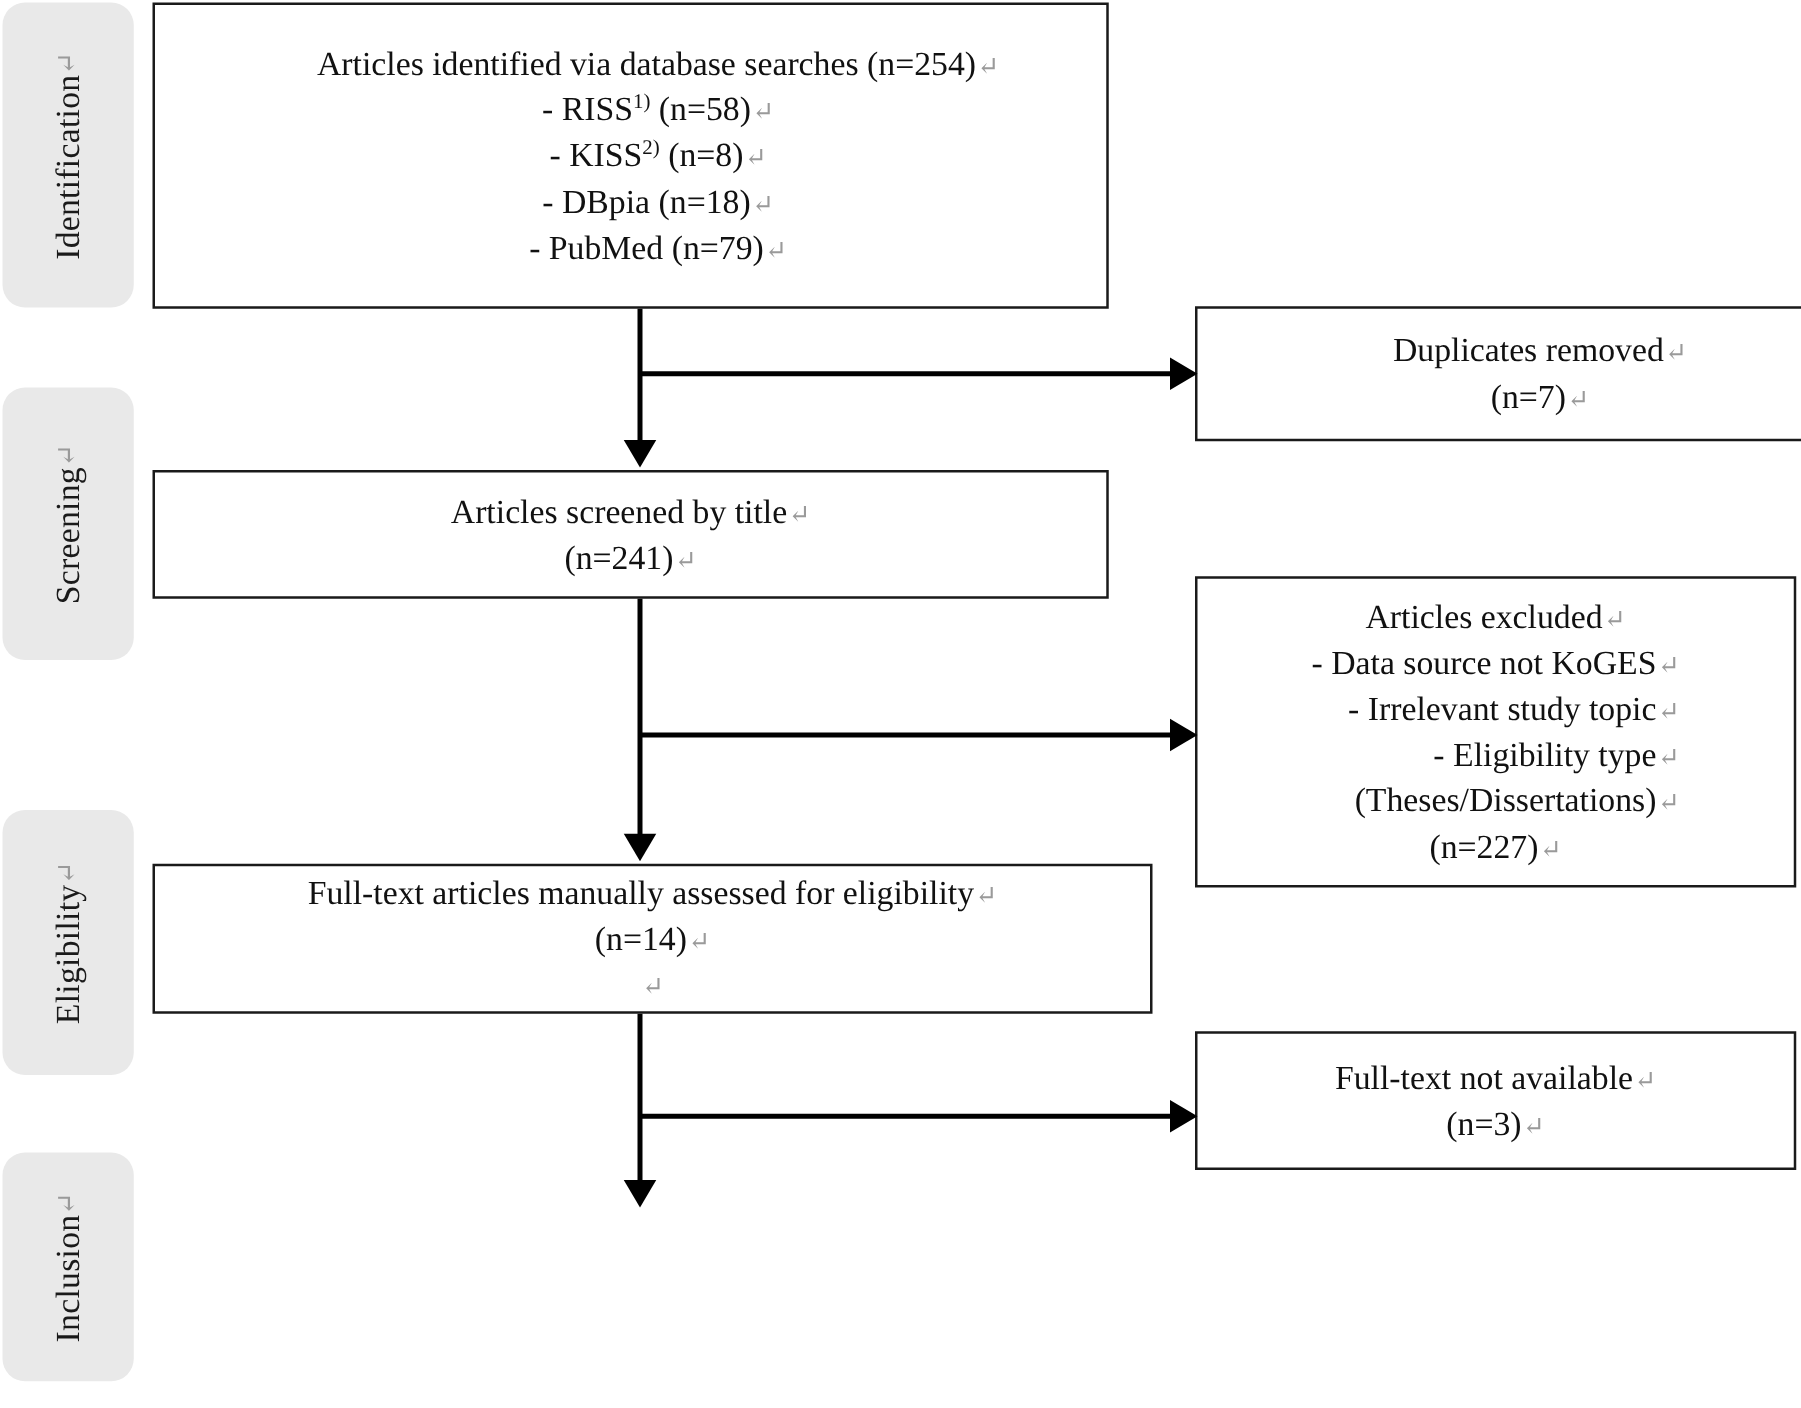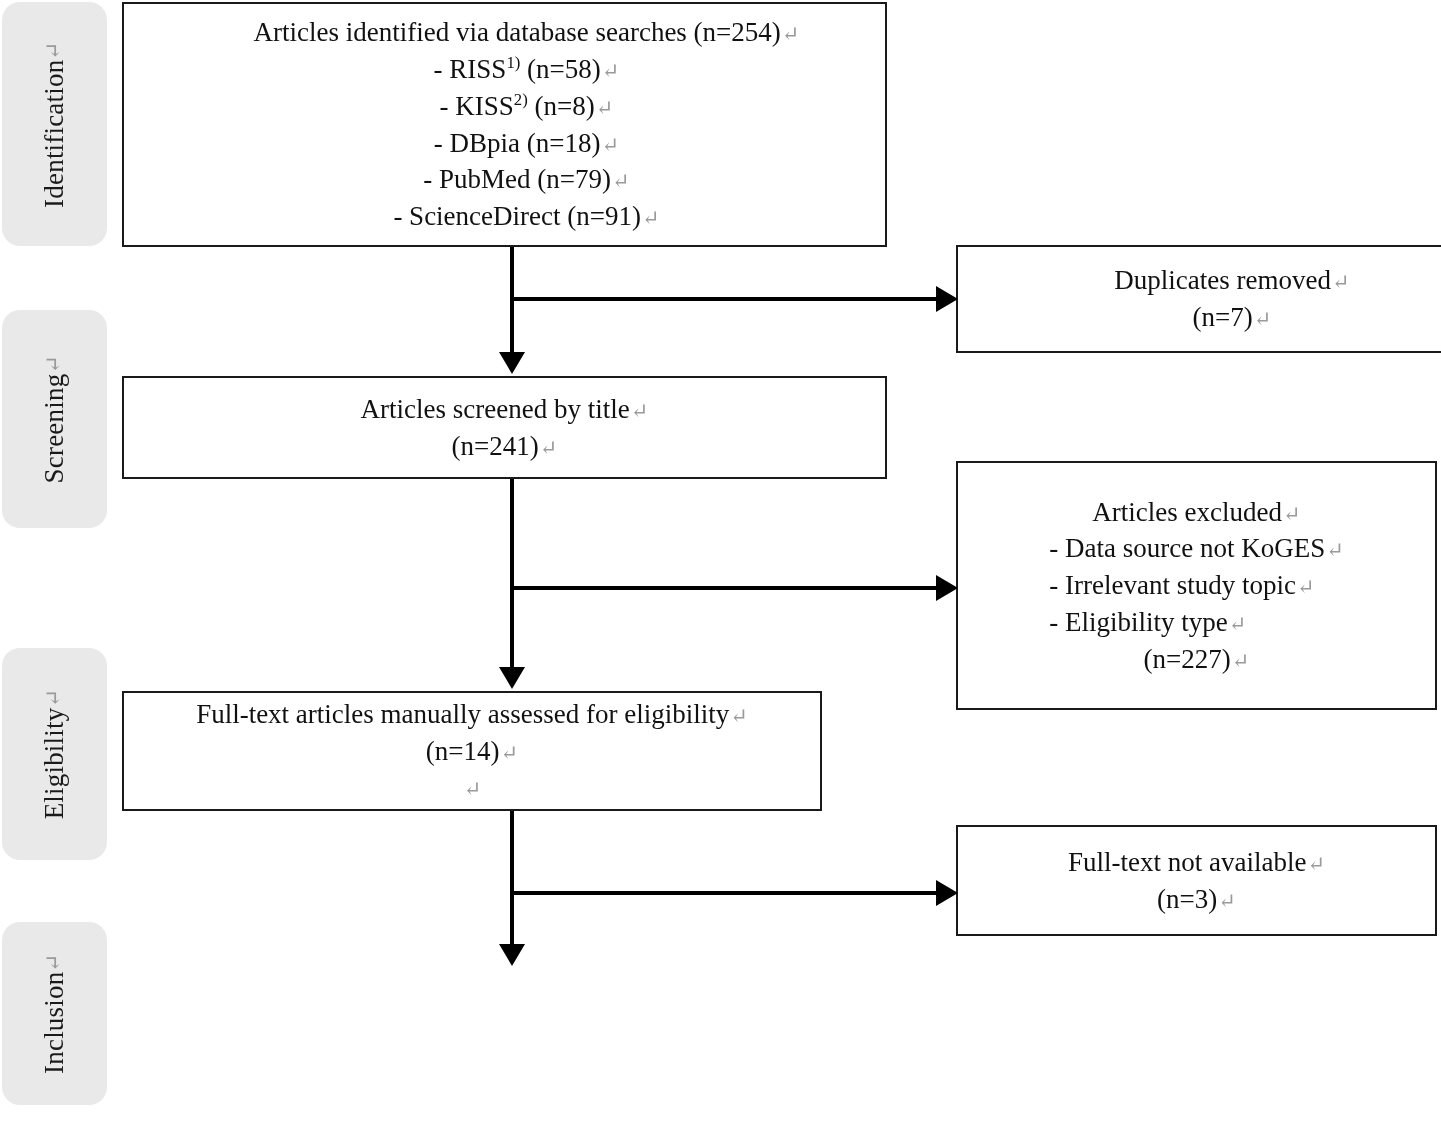--- a/index.html
+++ b/index.html
@@ -56,21 +56,21 @@
     width: 100%;
     text-align: center;
     font-size: 27px;
     line-height: 1.36;
   }
   .box-lines .line {
     white-space: nowrap;
   }
   .bullets {
     display: inline-block;
-    text-align: left;
+    text-align: right;
   }
   .pilcrow {
     color: #9a9a9a;
     font-size: 21px;
     vertical-align: baseline;
     padding-left: 1px;
   }
   sup.note {
     font-size: 0.62em;
     vertical-align: super;
@@ -148,24 +148,20 @@
         <span>(n=8)</span><span class="pilcrow">↵</span>
       </div>
       <div class="line">
         <span>- DBpia</span>
         <span>(n=18)</span><span class="pilcrow">↵</span>
       </div>
       <div class="line">
         <span>- PubMed</span>
         <span>(n=79)</span><span class="pilcrow">↵</span>
       </div>
-      <div class="line">
-        <span>- ScienceDirect</span>
-        <span>(n=91)</span><span class="pilcrow">↵</span>
-      </div>
     </div>
   </div>
 
   <div class="flow-box" style="left:956px; top:245px; width:552px; height:108px;">
     <div class="box-lines">
       <div class="line">
         <span>Duplicates removed</span><span class="pilcrow">↵</span>
       </div>
       <div class="line">
         <span>(n=7)</span><span class="pilcrow">↵</span>
@@ -192,28 +188,31 @@
       <div class="bullets">
         <div class="line">
           <span>- Data source not KoGES</span><span class="pilcrow">↵</span>
         </div>
         <div class="line">
           <span>- Irrelevant study topic</span><span class="pilcrow">↵</span>
         </div>
         <div class="line">
           <span>- Eligibility type</span><span class="pilcrow">↵</span>
         </div>
+        <div class="line">
+          <span>  (Theses/Dissertations)</span><span class="pilcrow">↵</span>
+        </div>
       </div>
       <div class="line">
         <span>(n=227)</span><span class="pilcrow">↵</span>
       </div>
     </div>
   </div>
 
-  <div class="flow-box" style="left:122px; top:691px; width:700px; height:120px;">
+  <div class="flow-box" style="left:122px; top:691px; width:800px; height:120px;">
     <div class="box-lines">
       <div class="line">
         <span>Full-text articles manually assessed for eligibility</span><span class="pilcrow">↵</span>
       </div>
       <div class="line">
         <span>(n=14)</span><span class="pilcrow">↵</span>
       </div>
       <div class="line">
         <span class="pilcrow">↵</span>
       </div>

